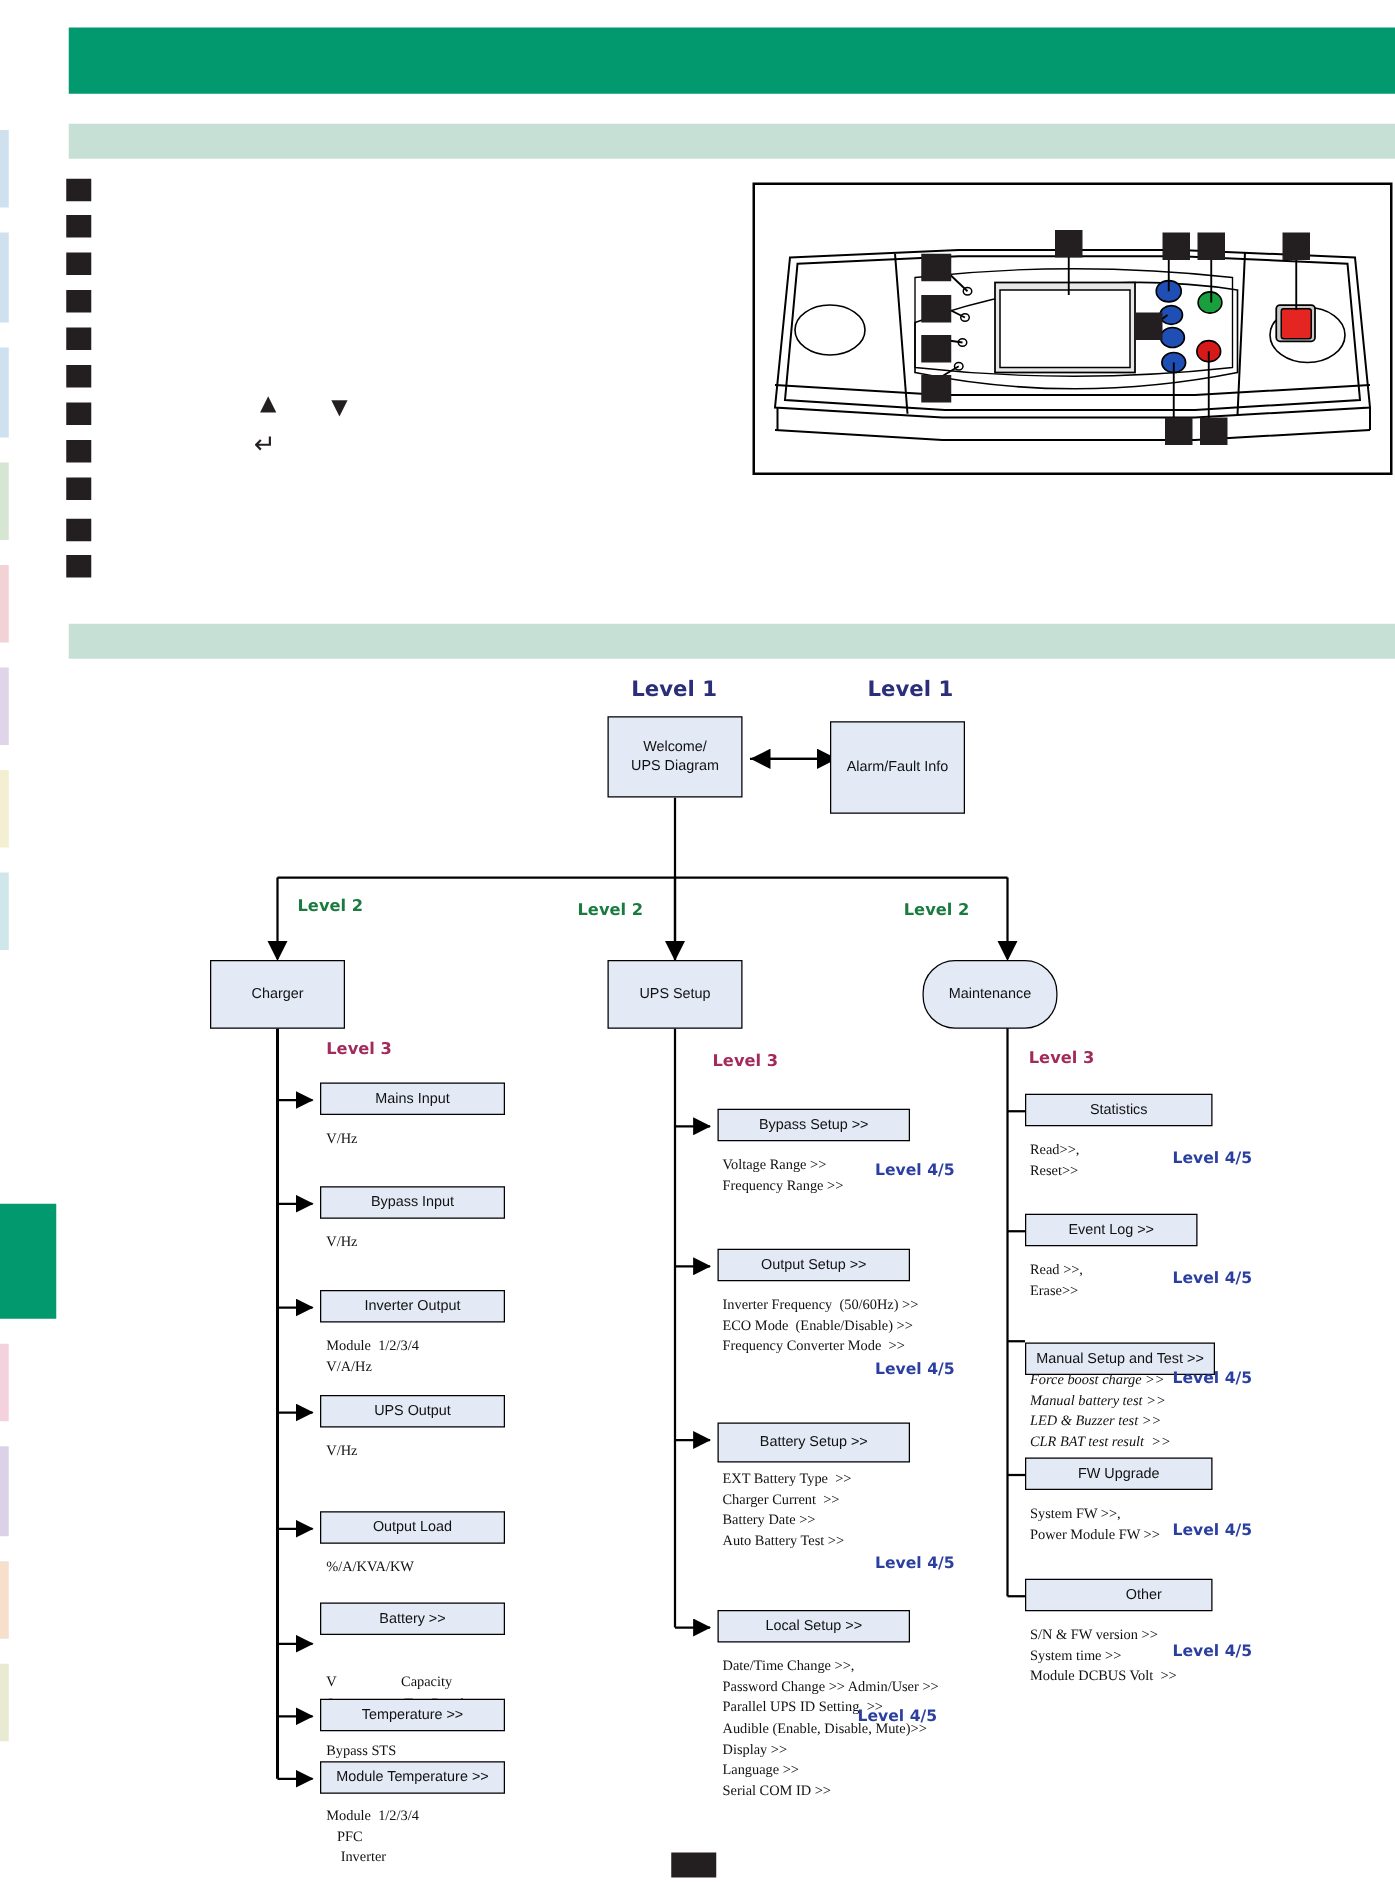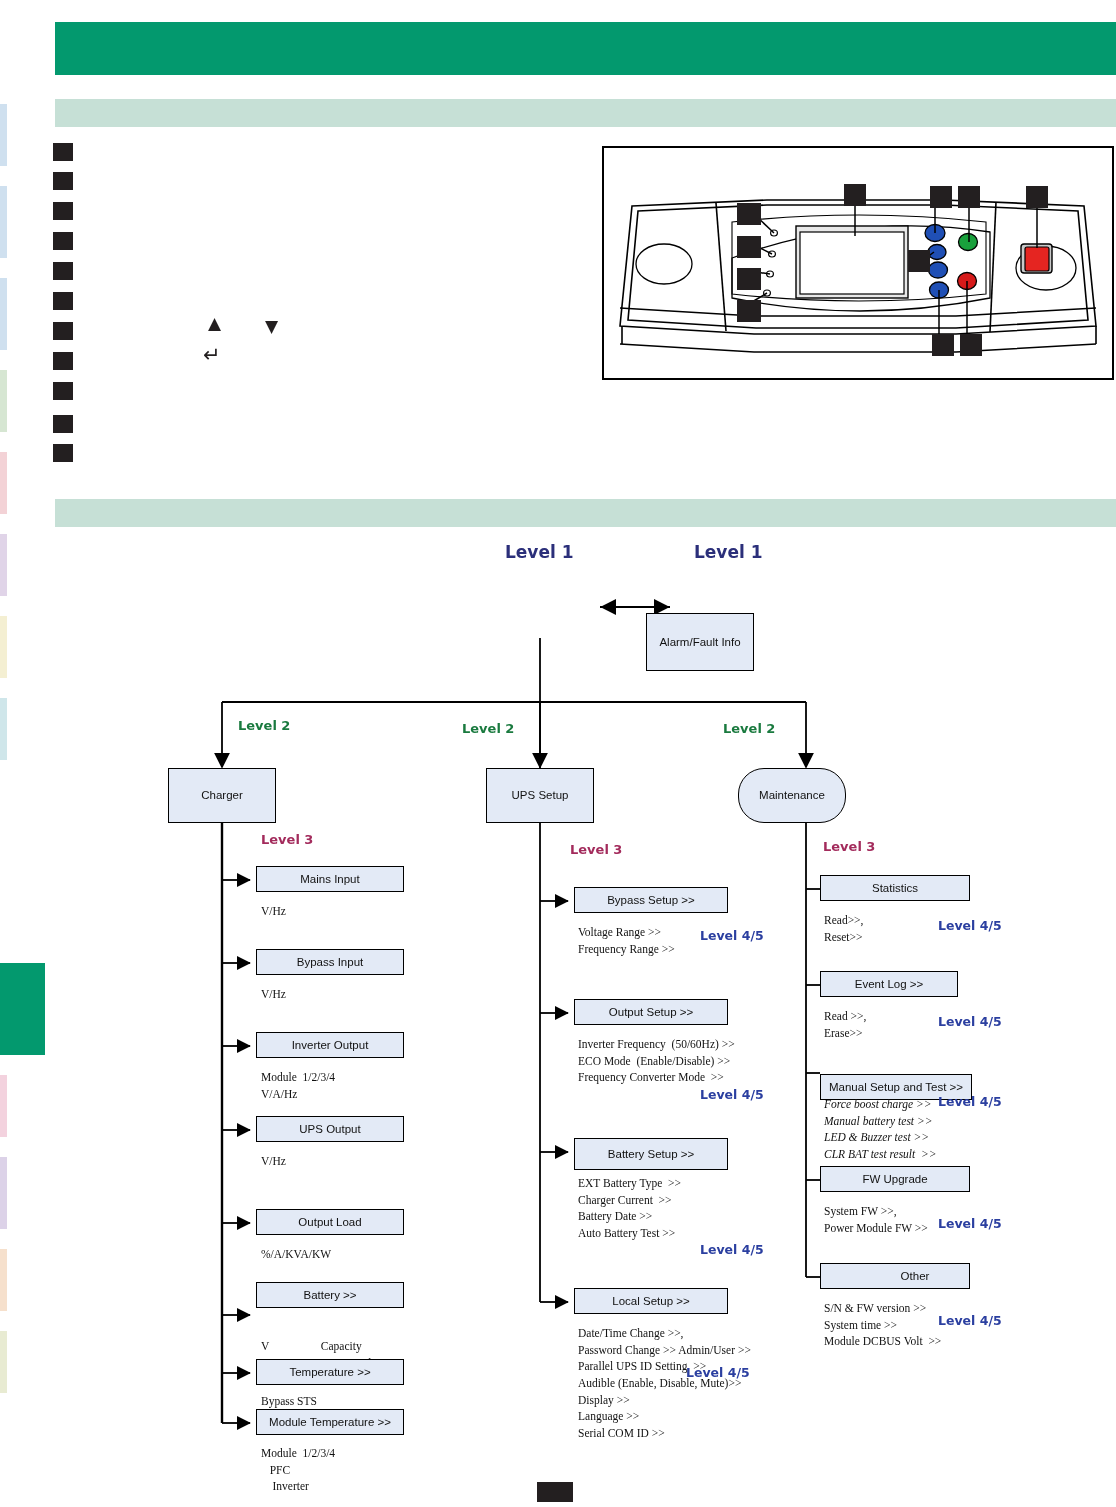--- a/index.html
+++ b/index.html
@@ -222,22 +222,26 @@
       <line x1="806" y1="465" x2="820" y2="465"></line>
       <line x1="806" y1="553" x2="820" y2="553"></line>
       <line x1="806" y1="660" x2="820" y2="660"></line>
       <line x1="806" y1="757" x2="820" y2="757"></line>
     </g>
   </svg>
 
   <div class="lvl lvl1" style="left:505px;top:22px;">Level 1</div>
   <div class="lvl lvl1" style="left:694px;top:22px;">Level 1</div>
 
-
-  <div class="node" style="left:646px;top:57px;width:108px;height:58px;margin-top:36px;">Alarm/Fault Info</div>
+  <div class="node two-line" style="left:486px;top:53px;width:108px;height:65px;">
+    <span>Welcome/</span>
+    <span>UPS Diagram</span>
+  </div>
+
+  <div class="node" style="left:664px;top:57px;width:108px;height:74px;">Alarm/Fault Info</div>
 
   <div class="lvl lvl2" style="left:238px;top:198px;">Level  2</div>
   <div class="lvl lvl2" style="left:462px;top:201px;">Level  2</div>
   <div class="lvl lvl2" style="left:723px;top:201px;">Level  2</div>
 
   <div class="node" style="left:168px;top:248px;width:108px;height:55px;">Charger</div>
   <div class="node" style="left:486px;top:248px;width:108px;height:55px;">UPS Setup</div>
   <div class="node" style="left:738px;top:248px;width:108px;height:55px;border-radius:26px;">Maintenance</div>
 
   <div class="lvl lvl3" style="left:261px;top:312px;">Level 3</div>

